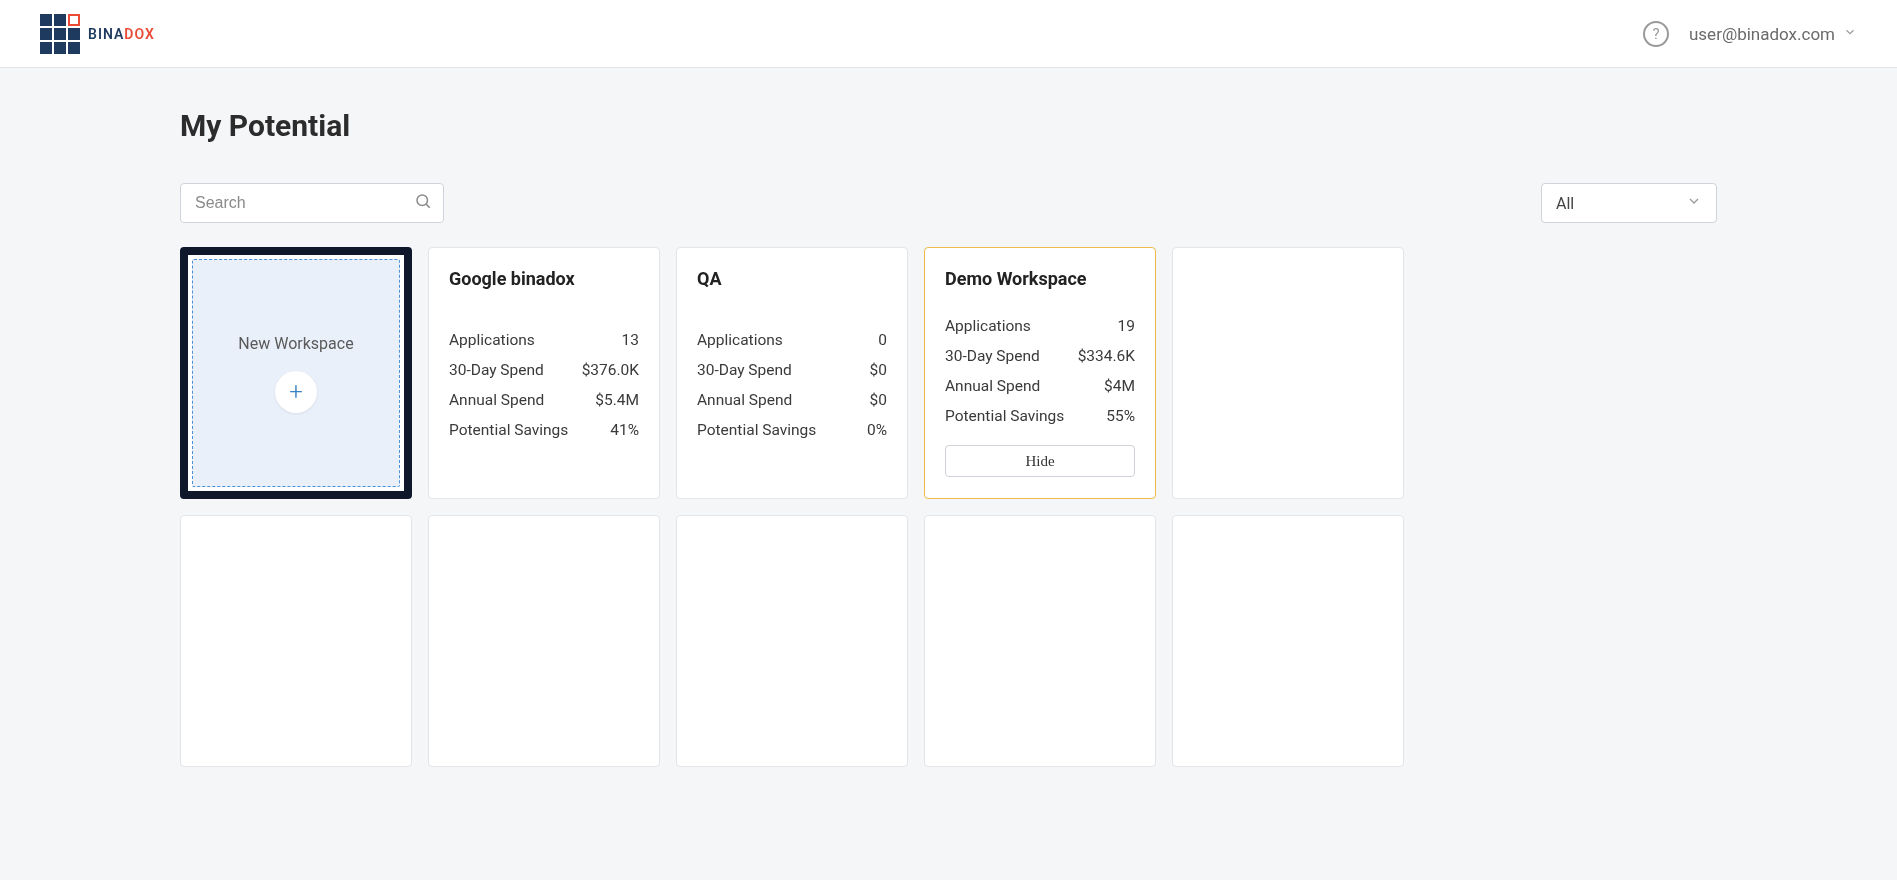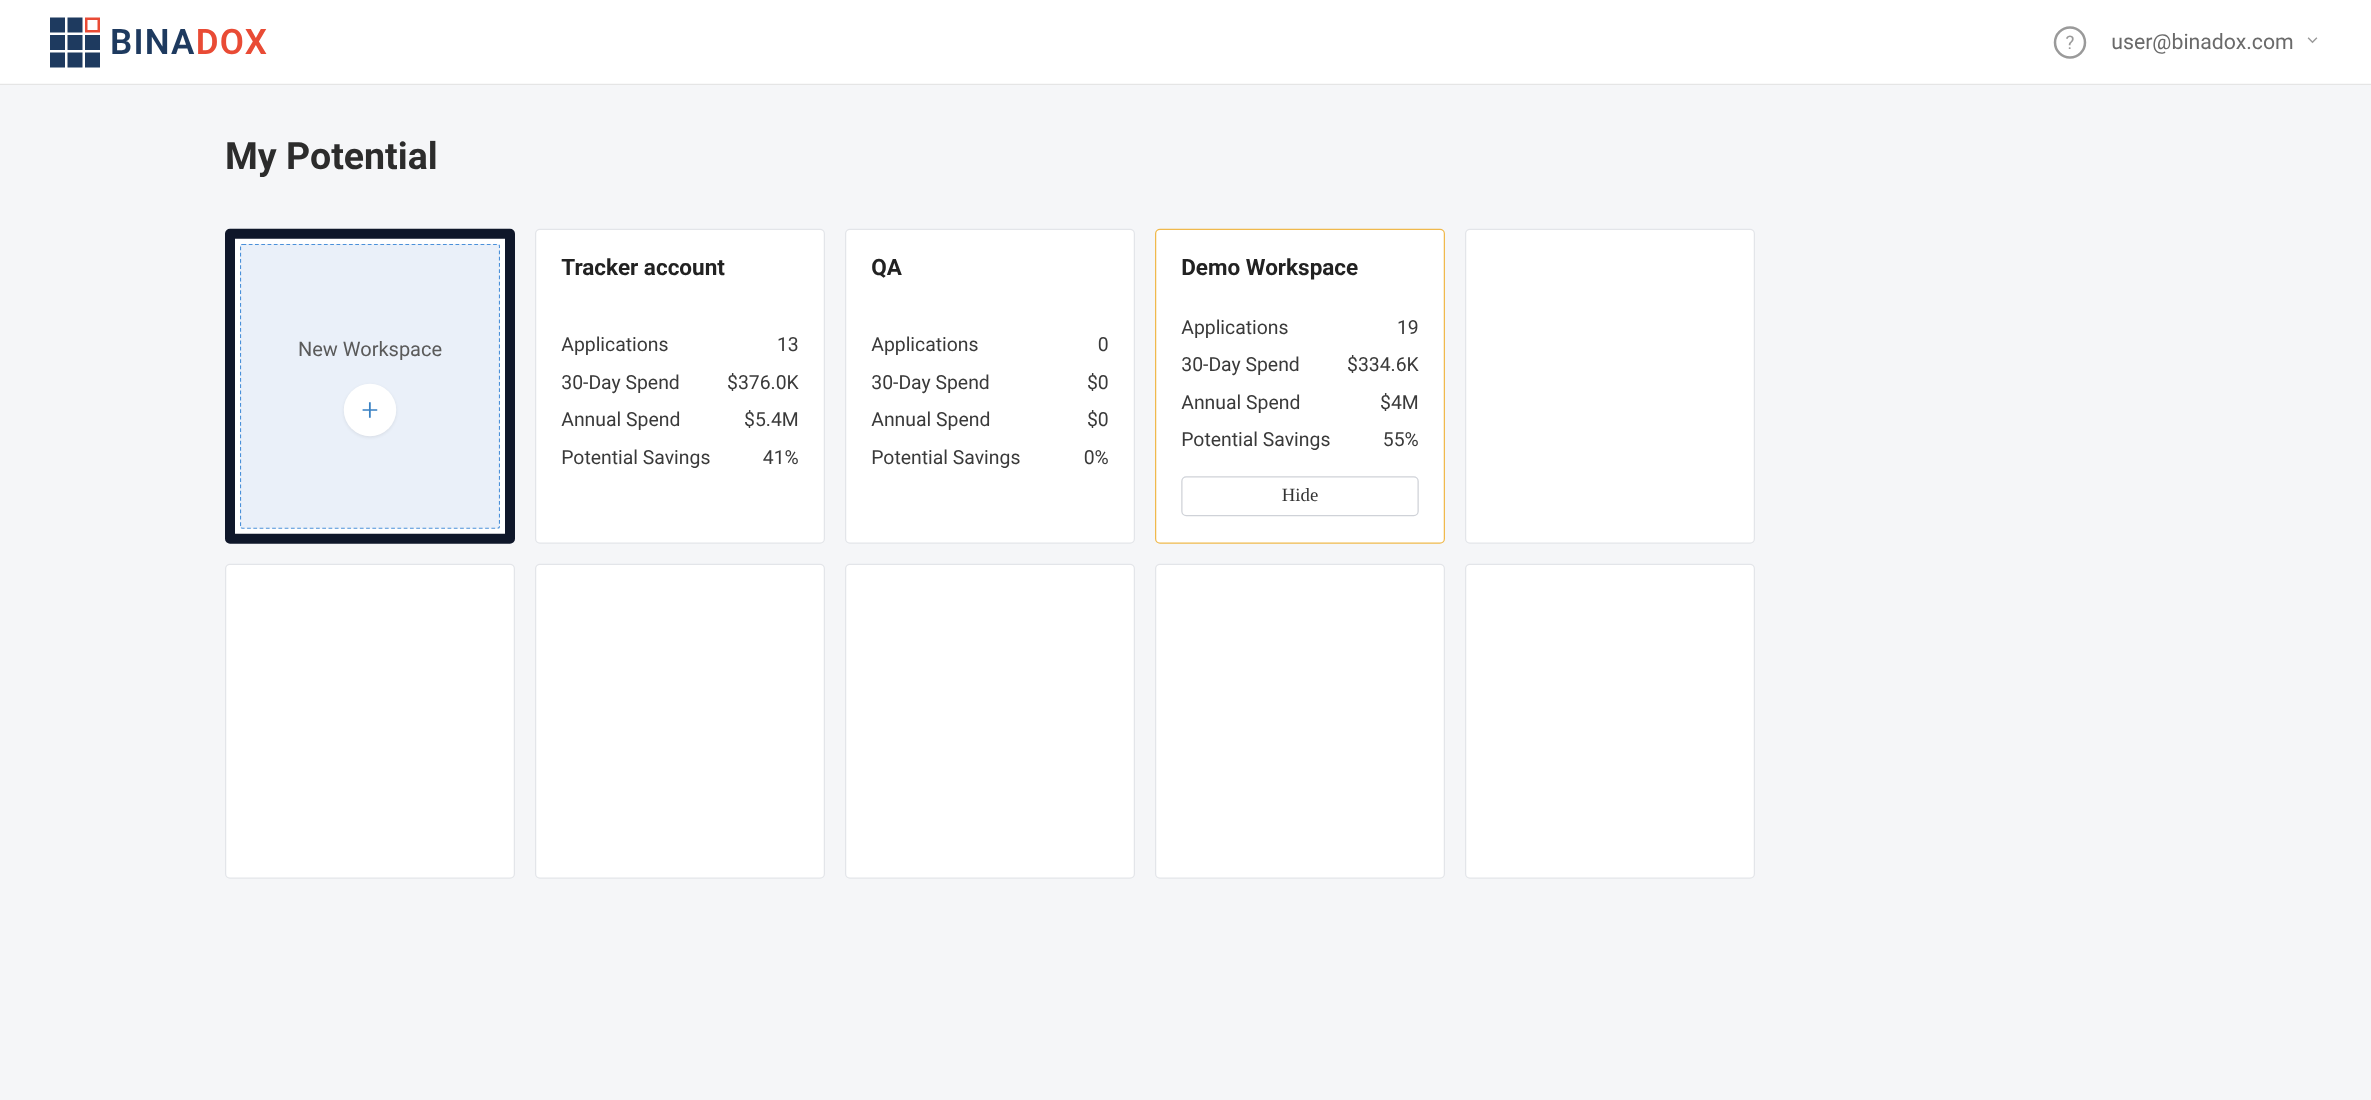--- a/index.html
+++ b/index.html
@@ -30,21 +30,21 @@
     gap: 2px;
   }
   .logo-mark span {
     background: #1e3a5f;
   }
   .logo-mark span.accent {
     background: #fff;
     border: 2px solid #e94b35;
   }
   .logo-text {
-    font-size: 28px;
+    font-size: 14px;
     font-weight: 600;
     letter-spacing: 1px;
   }
   .logo-text .b1 { color: #1e3a5f; }
   .logo-text .b2 { color: #e94b35; }
   .nav {
     display: flex;
     gap: 38px;
     margin-left: 120px;
     font-size: 18px;
@@ -228,32 +228,51 @@
             <polyline points="6 9 12 15 18 9"></polyline>
           </svg>
       </span>
     </div>
   </div>
 </div>
 
 <div class="main">
   <h1 class="page-title">My Potential</h1>
 
+  <div class="toolbar">
+    <div class="search-wrap">
+      <input class="search-input" type="text" placeholder="Search" style="">
+      <span class="search-icon">
+        <svg width="18" height="18" viewBox="0 0 24 24" fill="none" stroke="currentColor" stroke-width="2">
+            <circle cx="11" cy="11" r="7"></circle>
+            <line x1="21" y1="21" x2="16.5" y2="16.5"></line>
+          </svg>
+      </span>
+    </div>
+    <div class="filter-select">
+      <span>All</span>
+      <span>
+        <svg width="16" height="16" viewBox="0 0 24 24" fill="none" stroke="#9a9a9a" stroke-width="2">
+            <polyline points="6 9 12 15 18 9"></polyline>
+          </svg>
+      </span>
+    </div>
+  </div>
 
   <div class="grid">
 
     <div class="card highlight-red">
       <div class="new-ws-inner">
         <span>New Workspace</span>
         <div class="plus-circle">+</div>
       </div>
     </div>
 
     <div class="card">
-      <div class="card-title">Tracker account</div>
+      <div class="card-title">Google binadox</div>
       <div class="kv">
         <span>Applications</span>
         <span>13</span>
       </div>
       <div class="kv">
         <span>30-Day Spend</span>
         <span>$376.0K</span>
       </div>
       <div class="kv">
         <span>Annual Spend</span>

